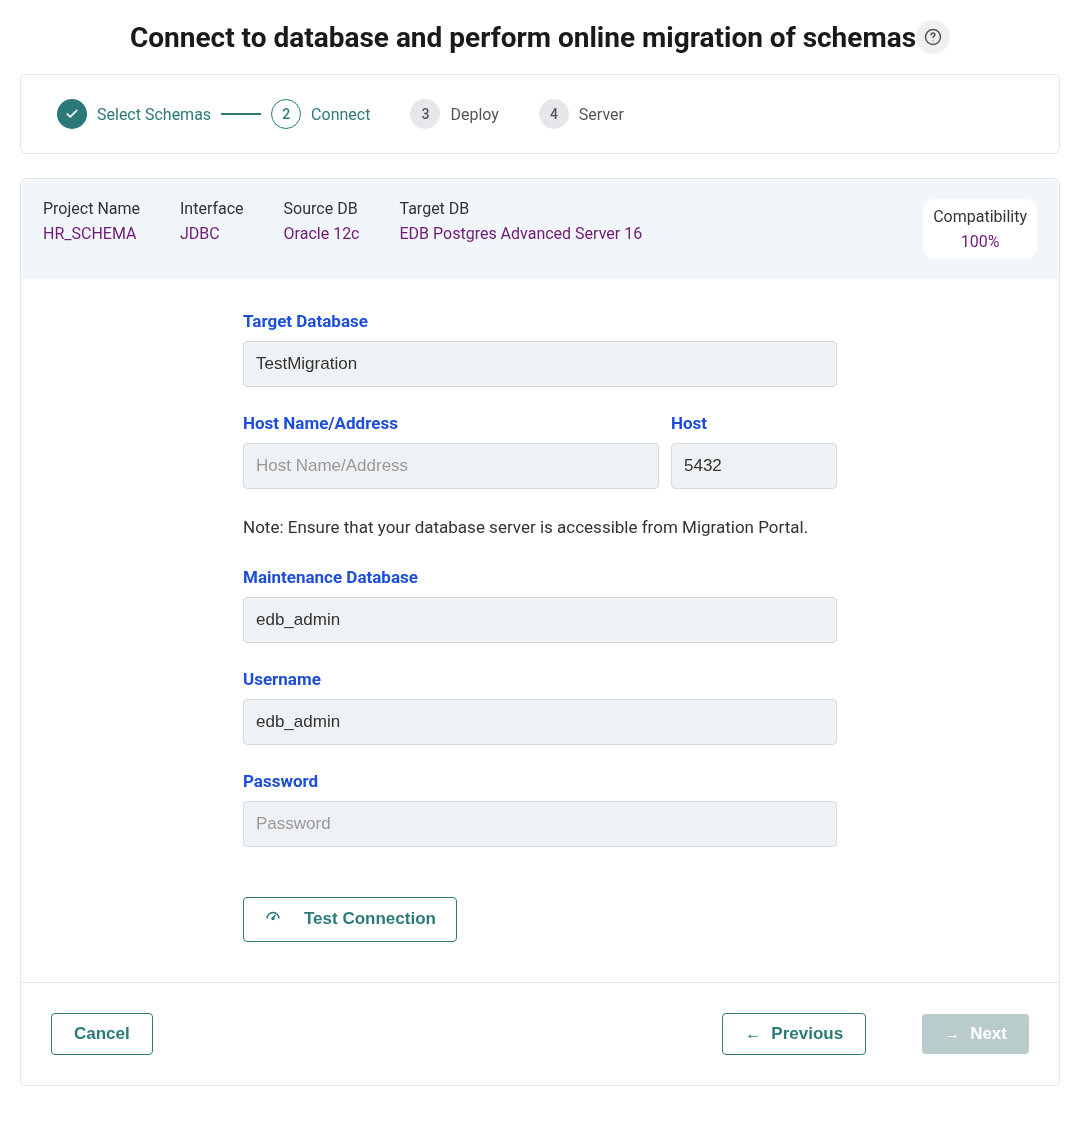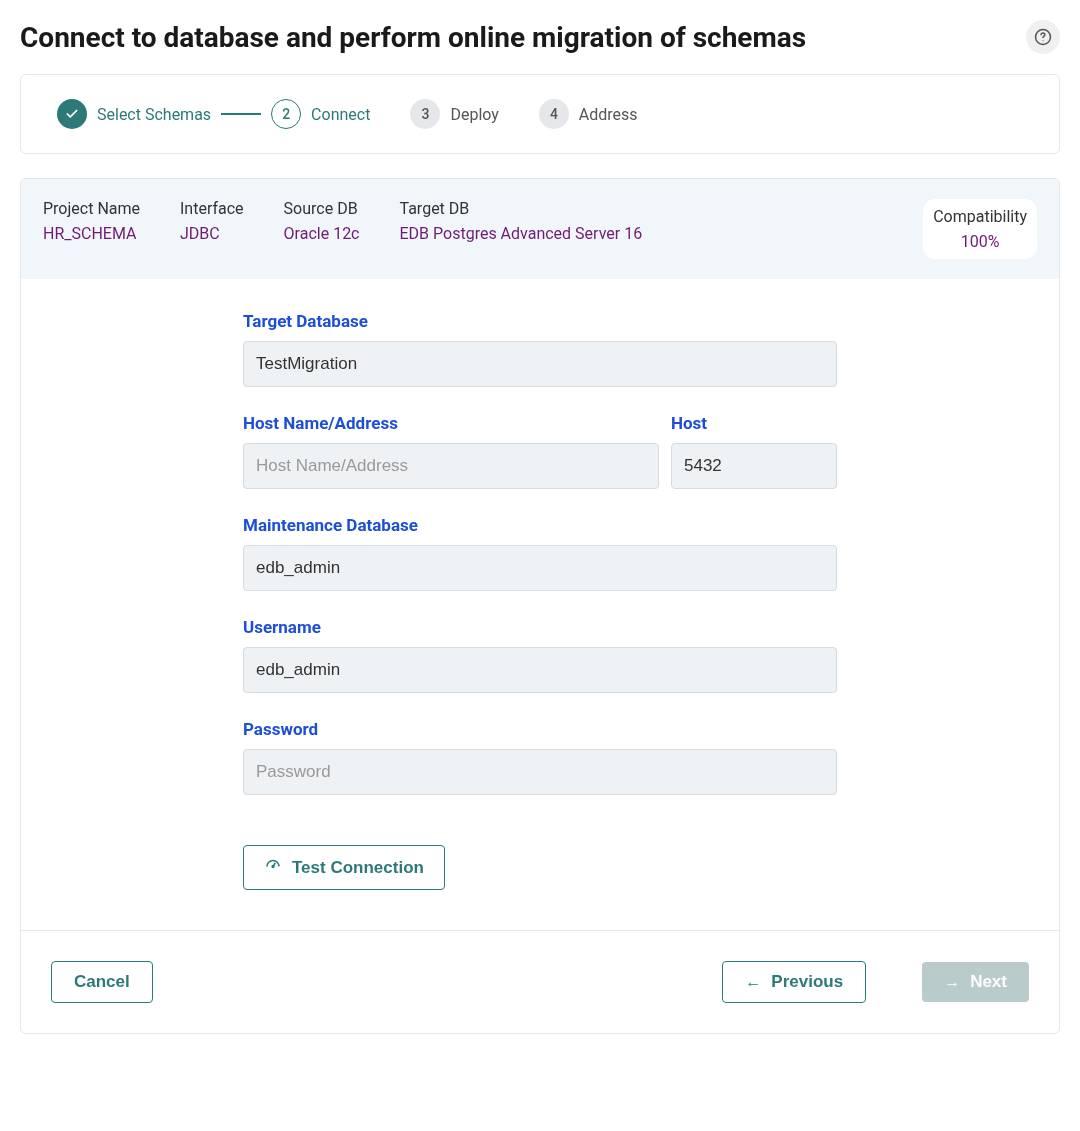--- a/index.html
+++ b/index.html
@@ -5,21 +5,21 @@
     * { box-sizing: border-box; margin: 0; padding: 0; }
     body {
       font-family: -apple-system, BlinkMacSystemFont, "Segoe UI", Roboto, Helvetica, Arial, sans-serif;
       background: #fff;
       color: #222;
       padding: 20px;
       width: 1080px;
     }
     .header {
       display: flex;
-      justify-content: space-between;
+      justify-content: center;
       align-items: center;
       margin-bottom: 20px;
     }
     .page-title {
       font-size: 28px;
       font-weight: 700;
       color: #1a1a1a;
     }
     .help-icon {
       width: 34px;
@@ -155,21 +155,21 @@
     .note-text {
       font-size: 17px;
       color: #333;
       width: 594px;
       margin: 0 0 26px 0;
       line-height: 1.5;
     }
     .test-btn {
       display: inline-flex;
       align-items: center;
-      gap: 10px;
+      gap: 22px;
       padding: 10px 20px;
       border: 1px solid #2b7a78;
       border-radius: 4px;
       background: #fff;
       color: #2b7a78;
       font-size: 17px;
       font-weight: 600;
       cursor: pointer;
       margin-top: 24px;
       text-align: center;
@@ -245,21 +245,21 @@
       <span class="step-label active">Connect</span>
     </div>
     <div class="gap"></div>
     <div class="step">
       <div class="step-circle pending">3</div>
       <span class="step-label">Deploy</span>
     </div>
     <div class="gap"></div>
     <div class="step">
       <div class="step-circle pending">4</div>
-      <span class="step-label">Address</span>
+      <span class="step-label">Server</span>
     </div>
   </div>
 </div>
 
 <div class="main-card">
   <div class="summary-bar">
     <div class="summary-item">
       <div class="summary-label">Project Name</div>
       <div class="summary-value">HR_SCHEMA</div>
     </div>
@@ -291,20 +291,21 @@
       <div class="col-host">
         <label class="form-label">Host Name/Address</label>
         <input class="form-input" type="text" placeholder="Host Name/Address" style="">
       </div>
       <div class="col-port">
         <label class="form-label">Host</label>
         <input class="form-input" type="text" value="5432" style="">
       </div>
     </div>
 
+    <p class="note-text">Note: Ensure that your database server is accessible from Migration Portal.</p>
 
     <div class="form-group">
       <label class="form-label">Maintenance Database</label>
       <input class="form-input" type="text" value="edb_admin" style="">
     </div>
 
     <div class="form-group">
       <label class="form-label">Username</label>
       <input class="form-input" type="text" value="edb_admin" style="">
     </div>

